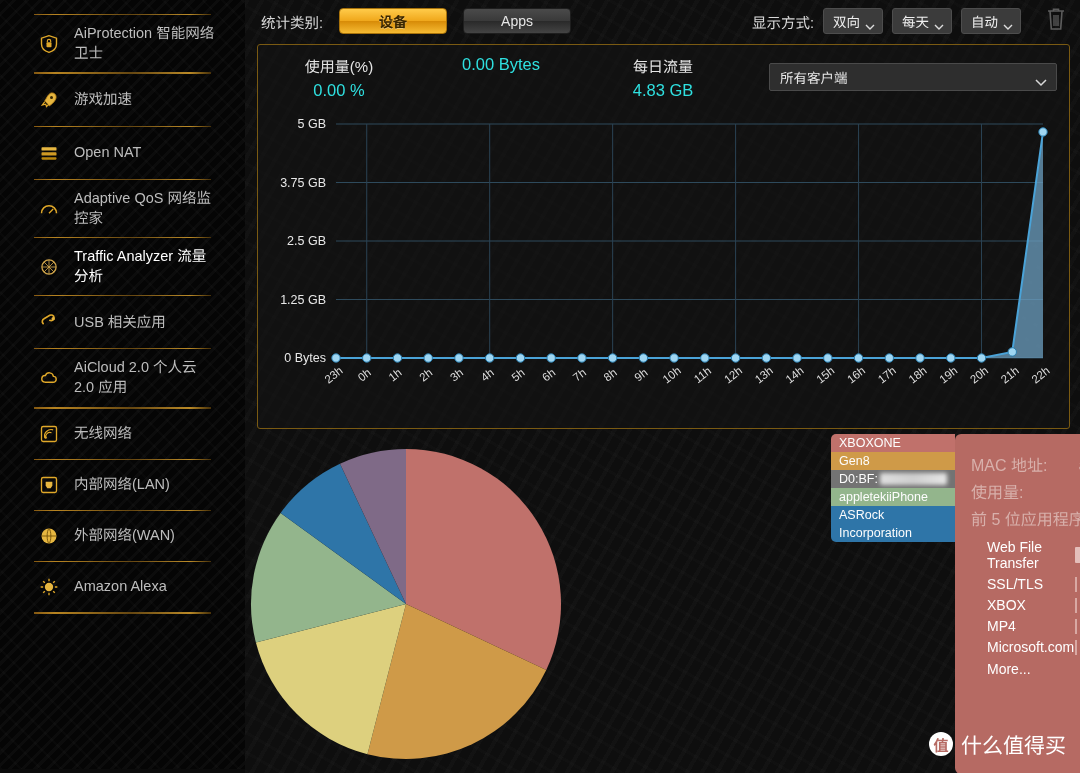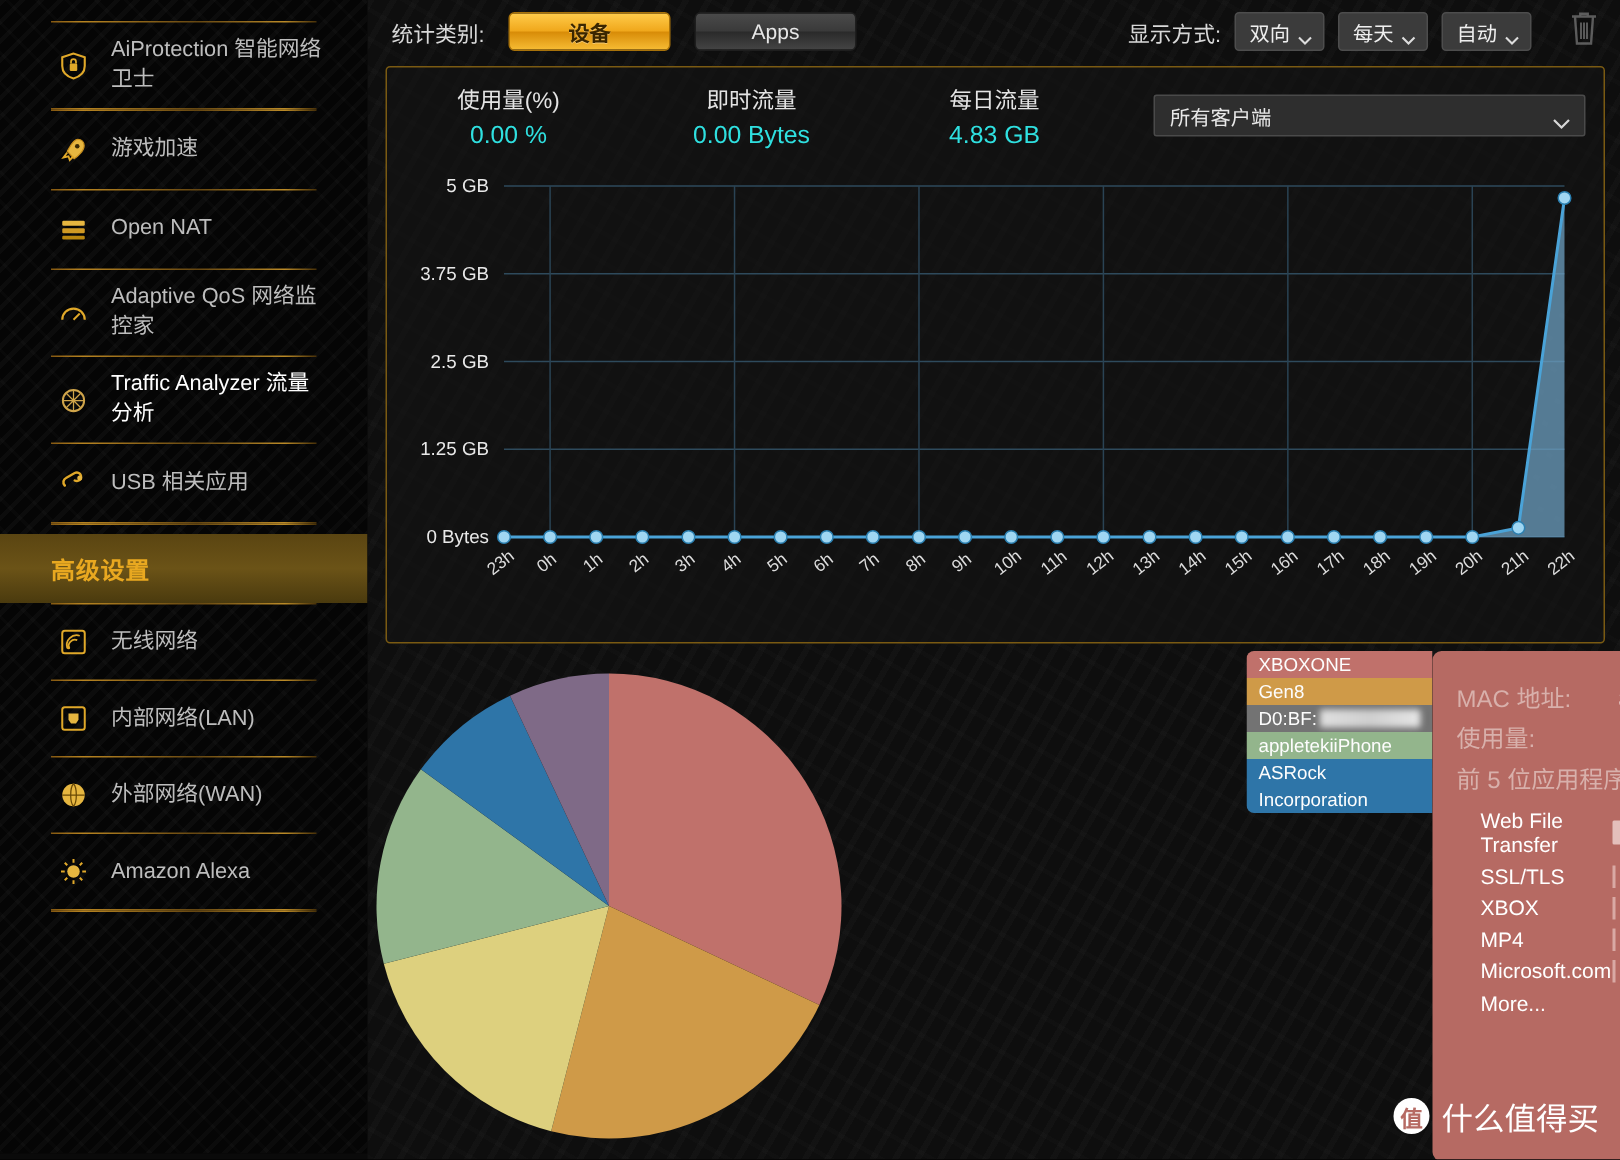--- a/index.html
+++ b/index.html
@@ -276,23 +276,30 @@
         <span class="ico">
           <svg class="gi" viewBox="0 0 24 24">
               <path d="M5 14c-2-2-1-5 1-6l7-4c2-1 5 0 5 3s-3 4-5 3" fill="none" stroke="#e0a829" stroke-width="2" stroke-linecap="round"></path>
               <circle cx="17" cy="8" r="2" fill="#e6b640"></circle>
             </svg>
         </span>
         <span class="lbl">USB 相关应用</span>
       </div>
       <div class="nav-sep"></div>
 
-      <div class="nav-sep"></div>
-
-      <div class="nav-head">高级设置</div>
+      <div class="nav-item">
+        <span class="ico">
+          <svg class="gi" viewBox="0 0 24 24">
+              <path d="M7 17h10a3.5 3.5 0 0 0 .3-7 5 5 0 0 0-9.6-1A3.8 3.8 0 0 0 7 17z" fill="none" stroke="#e0a829" stroke-width="1.7"></path>
+            </svg>
+        </span>
+        <span class="lbl">AiCloud 2.0 个人云 2.0 应用</span>
+      </div>
+      <div class="nav-sep"></div>
+
       <div class="nav-sep"></div>
 
       <div class="nav-item" style="min-height:50px">
         <span class="ico">
           <svg class="gi" viewBox="0 0 24 24">
               <rect x="3" y="3" width="18" height="18" rx="2" fill="none" stroke="#e0a829" stroke-width="1.6"></rect>
               <path d="M7 17a8 8 0 0 1 10-10M8.5 17a5 5 0 0 1 6.5-6.5" fill="none" stroke="#e0a829" stroke-width="1.4"></path>
               <circle cx="8" cy="16.5" r="1.3" fill="#e0a829"></circle>
             </svg>
         </span>
@@ -387,21 +394,20 @@
       </div>
     </div>
 
     <div class="chart-card">
       <div class="stats">
         <div class="stat">
           <div class="k">使用量(%)</div>
           <div class="v">0.00 %</div>
         </div>
         <div class="stat">
-          <div class="k">即时流量</div>
           <div class="v">0.00 Bytes</div>
         </div>
         <div class="stat">
           <div class="k">每日流量</div>
           <div class="v">4.83 GB</div>
         </div>
         <div class="client-sel">
           <span>所有客户端</span>
           <span class="cv">
             <svg width="12" height="8" viewBox="0 0 12 8">

